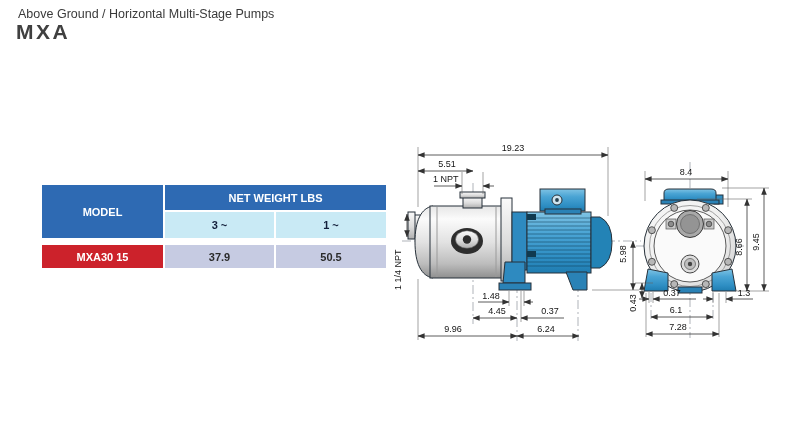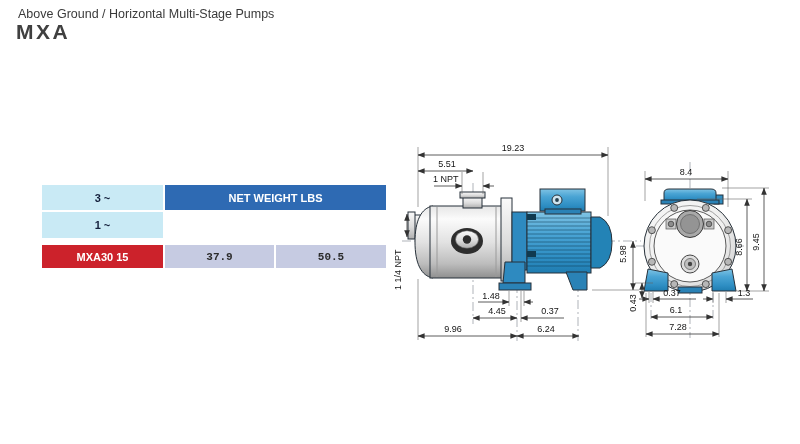--- a/index.html
+++ b/index.html
@@ -12,40 +12,41 @@
 
   
   .spec-table{position:absolute;left:42px;top:185px;width:344px;font-size:11px;font-weight:bold;}
   .spec-head{display:grid;grid-template-columns:121px 109px 110px;grid-template-rows:25px 26px;gap:2px;}
   .cell{display:flex;align-items:center;justify-content:center;}
   .model-h{grid-row:1/3;grid-column:1;background:var(--hdr-blue);color:#fff;}
   .group-h{grid-column:2/4;grid-row:1;background:var(--hdr-blue);color:#fff;}
   .sub-h{background:var(--sub-cyan);color:#14203c;}
   .spec-row{display:grid;grid-template-columns:121px 109px 110px;grid-template-rows:23px;gap:2px;margin-top:7px;}
   .model-c{background:var(--mod-red);color:#fff;}
-  .val-c{background:var(--val-lav);color:#2b2b2b;font-family:Liberation Mono, monospace;}
+  .val-c{background:var(--val-lav);color:#2b2b2b;}
 
   
   svg.drawing{position:absolute;left:0;top:0;}
   .dimtxt{font-family:"Liberation Sans",sans-serif;font-size:9px;fill:#141414;}
   .dim{stroke:#333;stroke-width:.8;fill:none;}
   .ext{stroke:#666;stroke-width:.6;fill:none;}
   .cl{stroke:#8d939b;stroke-width:.7;fill:none;stroke-dasharray:9 3 2 3;}
   .outl{stroke:#27313a;stroke-width:1;}
 </style>
 </head>
 <body>
 
 <div class="page">
 
   <div class="breadcrumb">Above Ground / Horizontal Multi-Stage Pumps</div>
   <div class="page-title">MXA</div>
 
   <div class="spec-table">
     <div class="spec-head">
+      <div class="cell model-h">MODEL</div>
       <div class="cell group-h">NET WEIGHT LBS</div>
       <div class="cell sub-h">3 ~</div>
       <div class="cell sub-h">1 ~</div>
     </div>
     <div class="spec-row">
       <div class="cell model-c">MXA30 15</div>
       <div class="cell val-c">37.9</div>
       <div class="cell val-c">50.5</div>
     </div>
   </div>

